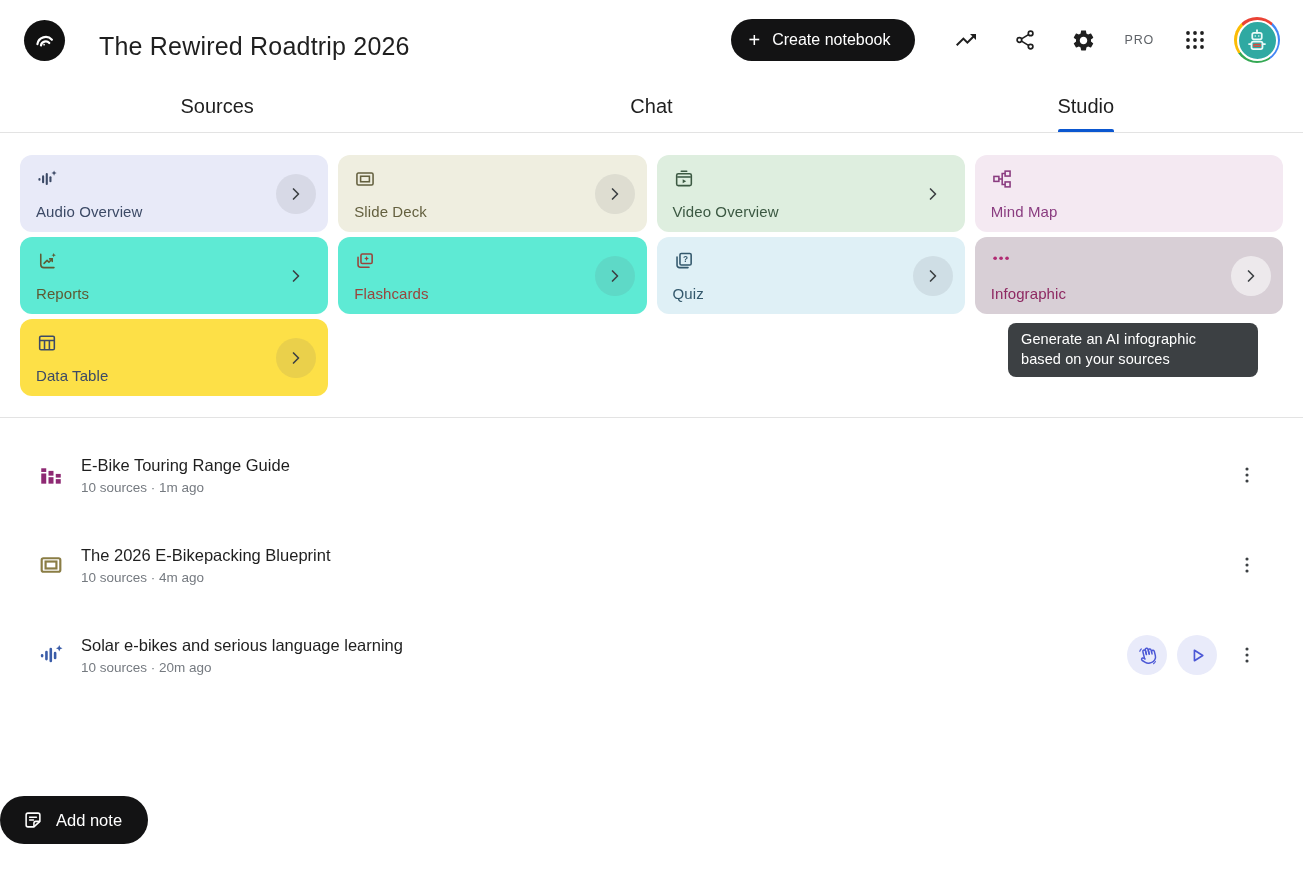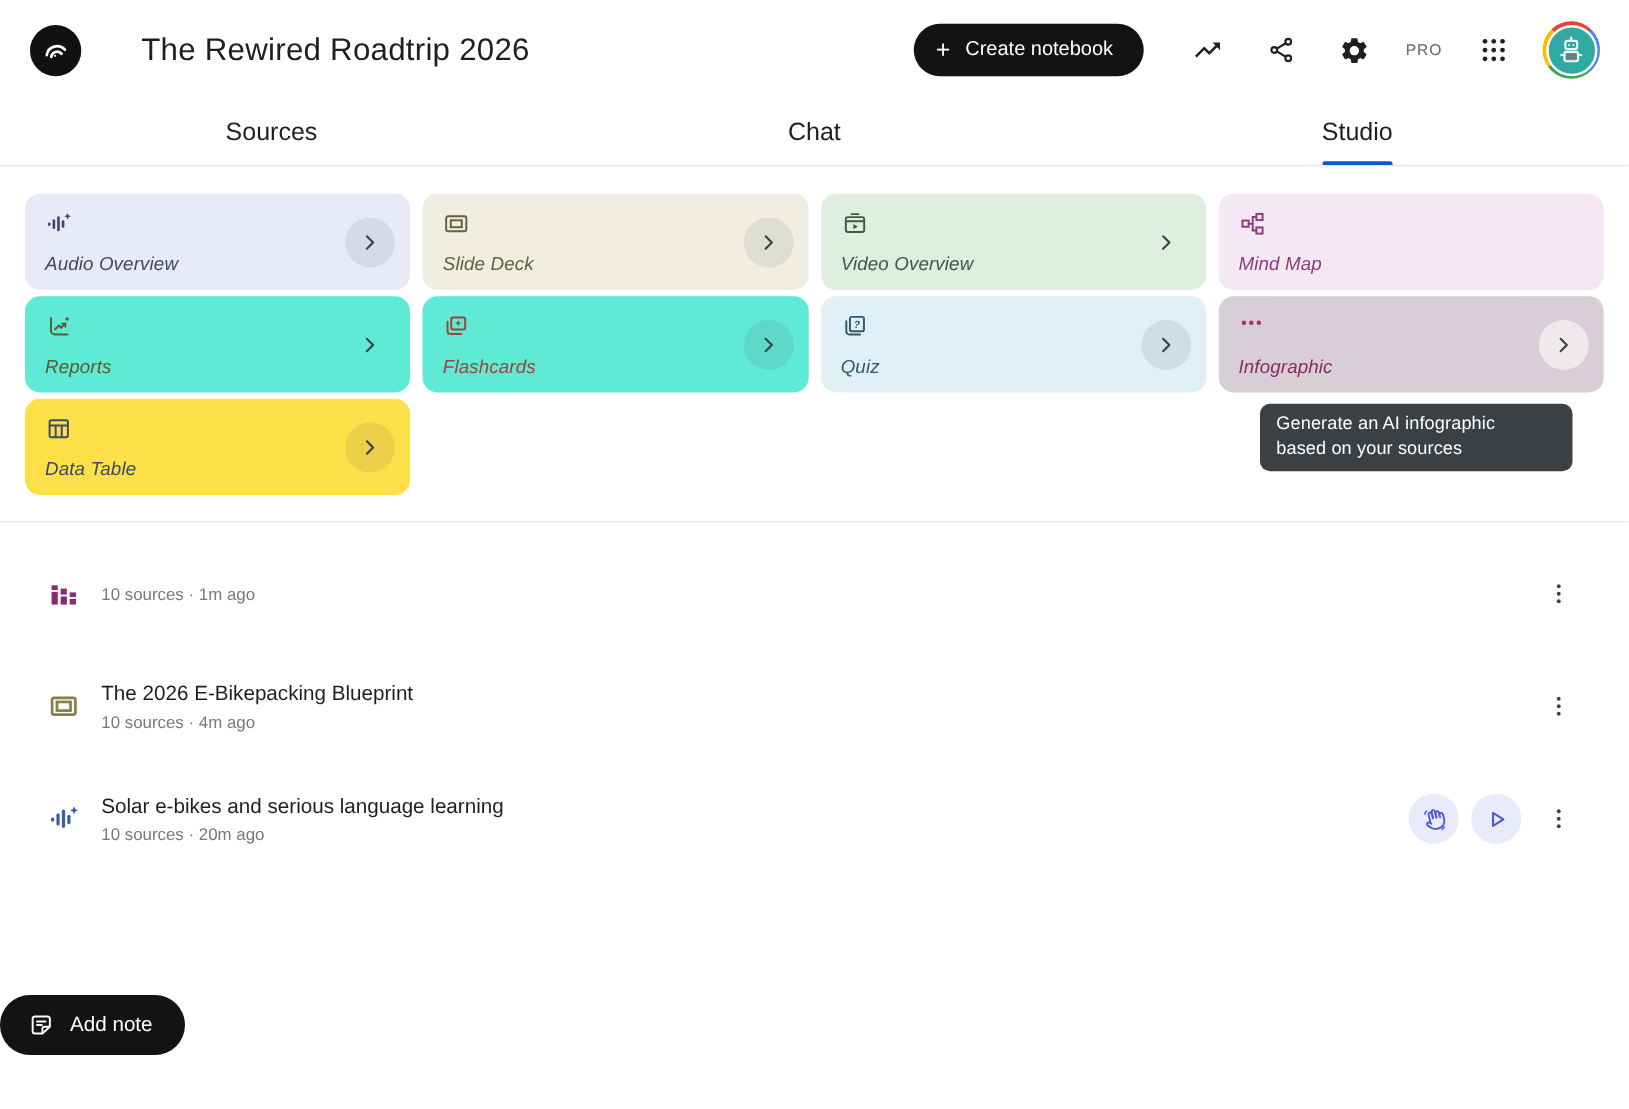--- a/index.html
+++ b/index.html
@@ -3,38 +3,38 @@
 <meta charset="utf-8">
 <style>
   * { margin:0; padding:0; box-sizing:border-box; }
   body { background:#fff; }
   .app {
     width:1303px; height:887px; position:relative; background:#fff;
     font-family:"Liberation Sans", sans-serif; overflow:hidden; color:#1f1f1f;
   }
   
   .topbar { height:80px; display:flex; align-items:center; justify-content:space-between; padding:0 23px 0 24px; }
-  .topbar-left { display:flex; align-items:center; gap:48px; }
+  .topbar-left { display:flex; align-items:flex-end; gap:34px; }
   .logo { width:41px; height:41px; border-radius:50%; background:#111; display:flex; align-items:center; justify-content:center; cursor:pointer; }
   .title { font-size:25px; font-weight:400; color:#1f1f1f; letter-spacing:.2px; }
   .topbar-right { display:flex; align-items:center; gap:19px; }
   .create-btn { display:flex; align-items:center; gap:12px; background:#131314; color:#fff; border:none; border-radius:24px; height:42px; padding:0 24px 0 18px; font-family:inherit; font-size:16px; font-weight:500; cursor:pointer; margin-right:12px; }
   .create-btn .plus { font-size:20px; font-weight:400; line-height:1; }
   .iconbtn { background:none; border:none; width:40px; height:40px; display:flex; align-items:center; justify-content:center; cursor:pointer; color:#1f1f1f; }
   .pro { font-size:12.5px; color:#5f6368; letter-spacing:.8px; font-weight:400; margin:0 2px; }
   .avatar { width:46px; height:46px; border-radius:50%; border:none; padding:2.5px; cursor:pointer;
     background:conic-gradient(#ea4335 0 12%, #4285f4 12% 40%, #34a853 40% 65%, #fbbc05 65% 88%, #ea4335 88% 100%); }
   .avatar-inner { width:100%; height:100%; border-radius:50%; background:#2fa9a2; border:2px solid #fff; display:flex; align-items:center; justify-content:center; overflow:hidden; }
   
   .tabs { display:flex; height:53px; border-bottom:1px solid #e3e3e3; }
   .tab { flex:1; display:flex; align-items:center; justify-content:center; position:relative; font-size:20px; font-weight:500; color:#1f1f1f; cursor:pointer; }
   .tab .underline { display:none; }
   .tab.active .underline { display:block; position:absolute; bottom:0; left:50%; transform:translateX(-50%); width:56px; height:3px; background:#0b57d0; border-radius:2px 2px 0 0; }
   
-  .studio { position:relative; padding:22px 20px 21px 20px;font-style:italic; }
+  .studio { position:relative; padding:22px 20px 21px 20px; }
   .cards { display:grid; grid-template-columns:repeat(4, 1fr); gap:5px 10px; }
   .card { height:77px; border-radius:12px; padding:13px 16px 12px 16px; position:relative; cursor:pointer; display:flex; flex-direction:column; justify-content:space-between; }
   .card-icon { width:22px; height:22px; display:block; }
   .card-icon svg { width:22px; height:22px; display:block; }
   .card-label { font-size:15px; font-weight:500; letter-spacing:.1px; }
   .chev { position:absolute; right:12px; top:50%; transform:translateY(-50%); width:40px; height:40px; display:flex; align-items:center; justify-content:center; border-radius:50%; color:#3c4043; cursor:pointer; }
   .chev.circle { background:rgba(95,99,104,0.12); }
   .card.hovered .chev.circle { background:rgba(255,255,255,0.55); }
   .tooltip { position:absolute; left:1008px; top:323px; width:250px; background:#3c4043; color:#fff; border-radius:8px; padding:6px 13px 8px 13px; font-size:14.5px; line-height:20px; letter-spacing:.1px; z-index:5; }
   .divider { height:1px; background:#e3e3e3; width:100%; }
@@ -304,20 +304,21 @@
         <svg viewBox="0 0 24 24" fill="currentColor">
           <rect x="3" y="5.8" width="4.6" height="3.4"></rect>
           <rect x="3" y="10.6" width="4.6" height="9.4"></rect>
           <rect x="9.7" y="8.2" width="4.6" height="4.4"></rect>
           <rect x="9.7" y="14" width="4.6" height="6"></rect>
           <rect x="16.4" y="11" width="4.6" height="3.4"></rect>
           <rect x="16.4" y="15.8" width="4.6" height="4.2"></rect>
         </svg>
       </span>
       <div class="row-text">
+        <div class="row-title">E-Bike Touring Range Guide</div>
         <div class="row-meta">10 sources · 1m ago</div>
       </div>
       <div class="row-actions">
         <button class="kebab">
           <svg viewBox="0 0 24 24" width="22" height="22" fill="currentColor">
               <circle cx="12" cy="5.5" r="1.7"></circle>
               <circle cx="12" cy="12" r="1.7"></circle>
               <circle cx="12" cy="18.5" r="1.7"></circle>
             </svg>
         </button>

